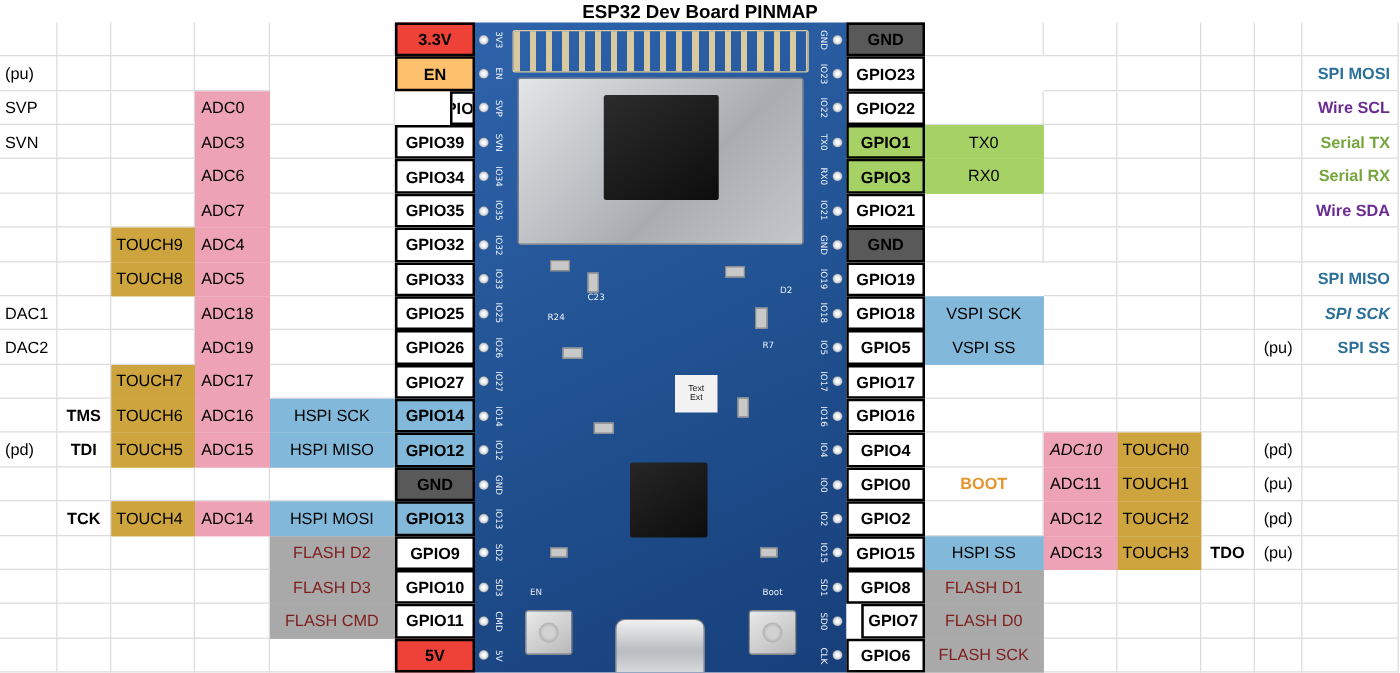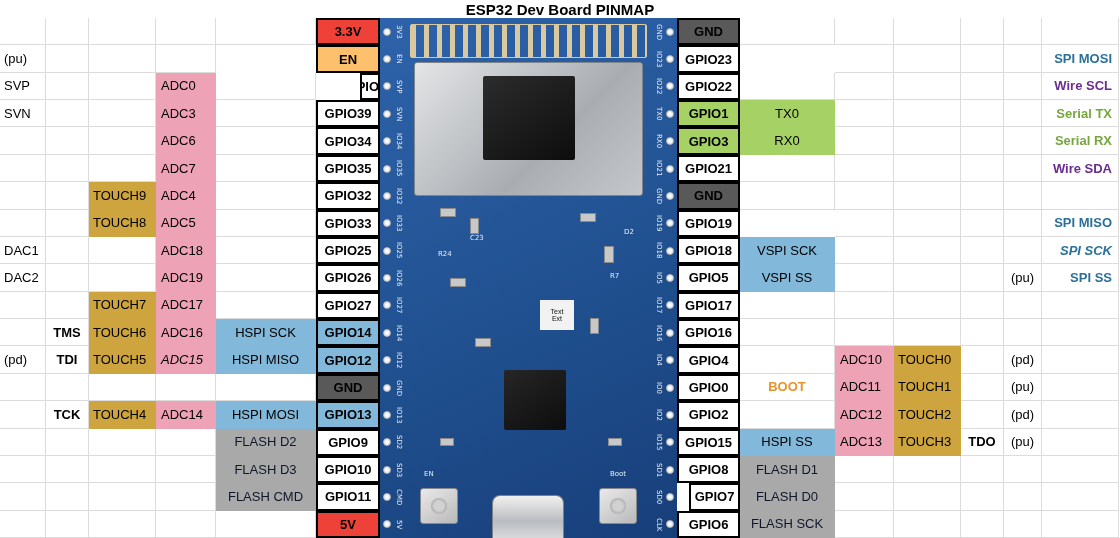--- a/index.html
+++ b/index.html
@@ -14,21 +14,21 @@
         border-right:1px solid #dcdcdc;border-bottom:1px solid #dcdcdc;box-sizing:border-box;
         overflow:hidden;white-space:nowrap;}
   .s-empty{}
   .s-plain{justify-content:flex-start;padding-left:4px;}
   .s-jtag{font-weight:bold;}
   .s-pu{}
   .s-adc{justify-content:flex-start;padding-left:5px;background:#eea2b5;border-color:#eea2b5;}
   .s-touch{justify-content:flex-start;padding-left:4px;background:#cda43e;border-color:#cda43e;}
   .s-blue{background:#82b8d9;border-color:#82b8d9;}
   .s-green{background:#a6d165;border-color:#a6d165;}
-  .s-flash{background:#a9a9a9;border-color:#a9a9a9;color:#0f172a;}
+  .s-flash{background:#a9a9a9;border-color:#a9a9a9;color:#7f1d1d;}
   .s-gpio{font-weight:bold;border:2px solid #000;background:#fff;}
   .s-gpio-blue{font-weight:bold;border:2px solid #000;background:#82b8d9;}
   .s-gpio-green{font-weight:bold;border:2px solid #000;background:#a6d165;}
   .s-power{font-weight:bold;border:2px solid #000;background:#ee4137;}
   .s-en{font-weight:bold;border:2px solid #000;background:#fdc06c;}
   .s-gnd{font-weight:bold;border:2px solid #000;background:#595959;}
   .s-orange{font-weight:bold;color:#e6952e;}
   .s-rlabel-blue{font-weight:bold;color:#2c7099;justify-content:flex-end;padding-right:6px;}
   .s-rlabel-green{font-weight:bold;color:#76a73f;justify-content:flex-end;padding-right:6px;}
   .s-rlabel-purple{font-weight:bold;color:#6a2d91;justify-content:flex-end;padding-right:6px;}
@@ -221,26 +221,26 @@
       <div class="cell s-gpio" style="grid-area: 12 / 8;">GPIO16</div>
       <div class="cell s-empty" style="grid-area: 12 / 9;"></div>
       <div class="cell s-empty" style="grid-area: 12 / 10;"></div>
       <div class="cell s-empty" style="grid-area: 12 / 11;"></div>
       <div class="cell s-empty" style="grid-area: 12 / 12;"></div>
       <div class="cell s-empty" style="grid-area: 12 / 13;"></div>
       <div class="cell s-empty" style="grid-area: 12 / 14;"></div>
       <div class="cell s-plain" style="grid-area: 13 / 1;">(pd)</div>
       <div class="cell s-jtag" style="grid-area: 13 / 2;">TDI</div>
       <div class="cell s-touch" style="grid-area: 13 / 3;">TOUCH5</div>
-      <div class="cell s-adc" style="grid-area: 13 / 4; font-style: italic;">ADC15</div>
+      <div class="cell s-adc" style="grid-area: 13 / 4;">ADC15</div>
       <div class="cell s-blue" style="grid-area: 13 / 5;">HSPI MISO</div>
       <div class="cell s-gpio-blue" style="grid-area: 13 / 6;">GPIO12</div>
       <div class="cell s-gpio" style="grid-area: 13 / 8;">GPIO4</div>
       <div class="cell s-empty" style="grid-area: 13 / 9;"></div>
-      <div class="cell s-adc" style="grid-area: 13 / 10;">ADC10</div>
+      <div class="cell s-adc" style="grid-area: 13 / 10; font-style: italic;">ADC10</div>
       <div class="cell s-touch" style="grid-area: 13 / 11;">TOUCH0</div>
       <div class="cell s-empty" style="grid-area: 13 / 12;"></div>
       <div class="cell s-pu" style="grid-area: 13 / 13;">(pd)</div>
       <div class="cell s-empty" style="grid-area: 13 / 14;"></div>
       <div class="cell s-empty" style="grid-area: 14 / 1;"></div>
       <div class="cell s-empty" style="grid-area: 14 / 2;"></div>
       <div class="cell s-empty" style="grid-area: 14 / 3;"></div>
       <div class="cell s-empty" style="grid-area: 14 / 4;"></div>
       <div class="cell s-empty" style="grid-area: 14 / 5;"></div>
       <div class="cell s-gnd" style="grid-area: 14 / 6;">GND</div>

